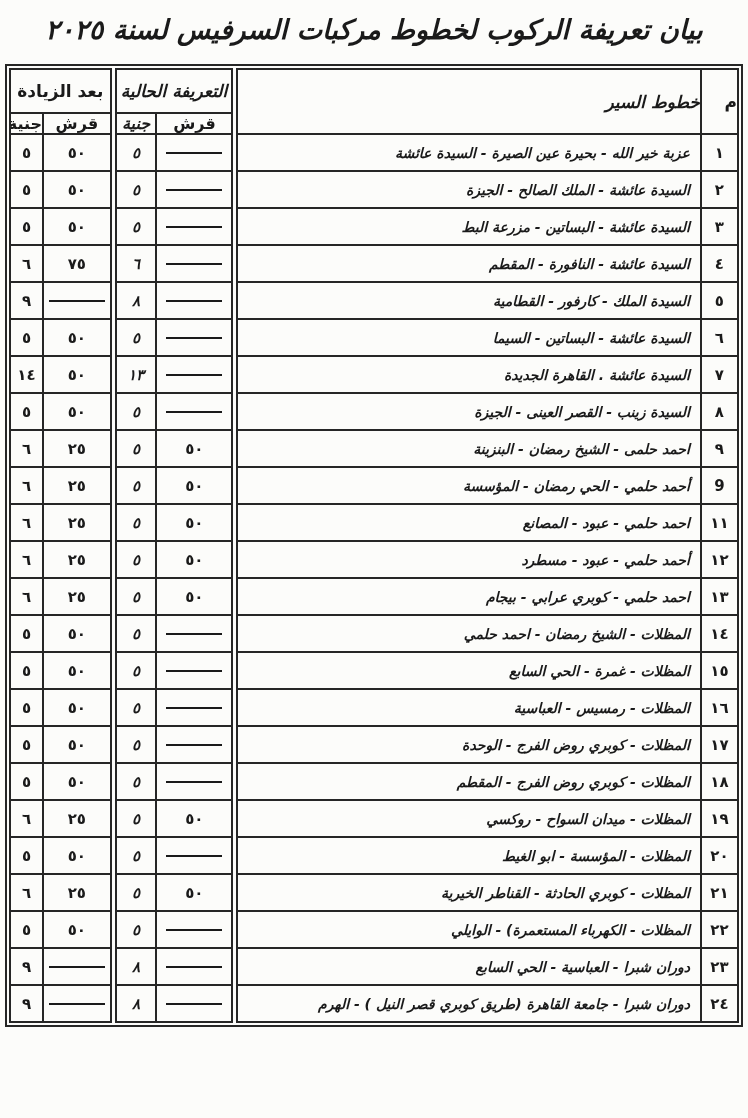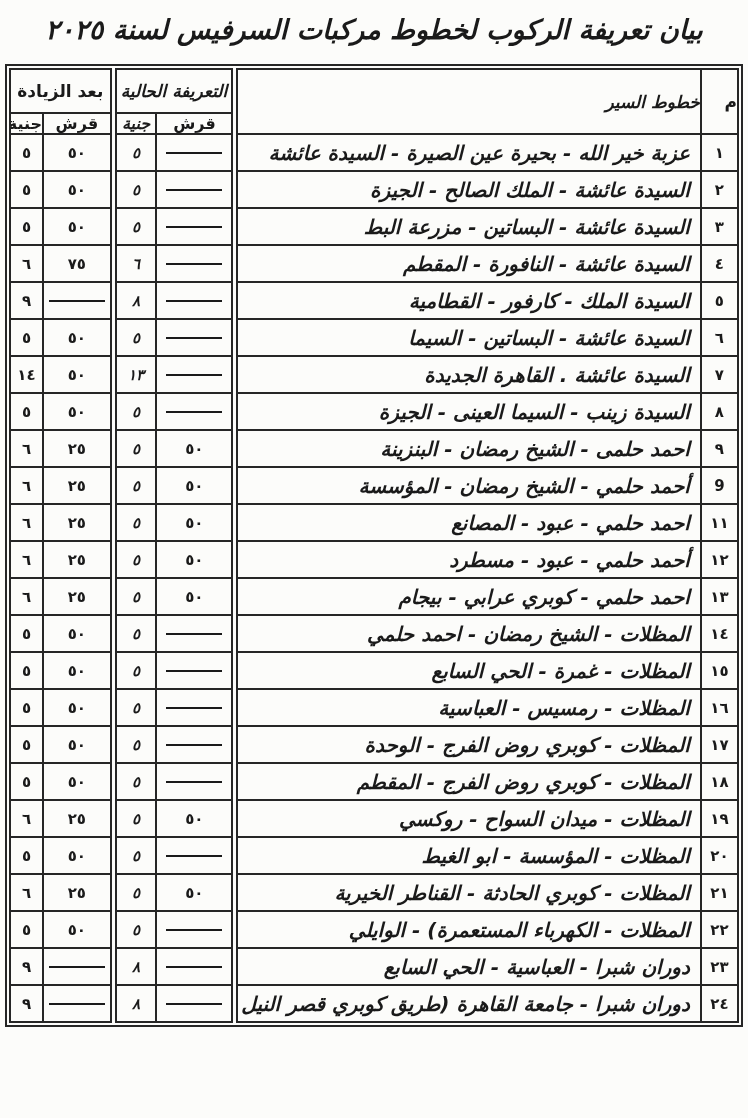--- a/index.html
+++ b/index.html
@@ -33,21 +33,21 @@
     border:2px solid var(--line);
     text-align:center;vertical-align:middle;
     padding:0;font-weight:bold;color:var(--ink);
     overflow:hidden;
   }
   thead th.hdr-tall{font-size:17px;text-align:right;}
   tr.grp-row th{height:44px;font-size:17px;}
   tr.sub-row th{height:20px;font-size:16px;}
   tbody td{height:37px;font-size:15px;}
   td.route{
-    text-align:right;padding:0 10px 0 4px;font-size:20px;
+    text-align:right;padding:0 10px 0 4px;font-size:14px;
     white-space:nowrap;
   }
   
   .dbl-r{border-right:7px double var(--line);}
   .dbl-l{border-left:7px double var(--line);font-style:italic;}
   
   .dash{
     display:inline-block;width:56px;height:0;
     border-top:2.5px solid var(--ink);vertical-align:middle;
   }
@@ -133,37 +133,37 @@
         <tr>
     <td>٧</td>
     <td class="route dbl-l">السيدة عائشة . القاهرة الجديدة</td>
     <td class="dbl-r"><span class="dash"></span></td>
     <td class="dbl-l">١٣</td>
     <td>٥٠</td>
     <td>١٤</td>
   </tr>
         <tr>
     <td>٨</td>
-    <td class="route dbl-l">السيدة زينب - السيما العينى - الجيزة</td>
+    <td class="route dbl-l">السيدة زينب - القصر العينى - الجيزة</td>
     <td class="dbl-r"><span class="dash"></span></td>
     <td class="dbl-l">٥</td>
     <td>٥٠</td>
     <td>٥</td>
   </tr>
         <tr>
     <td>٩</td>
     <td class="route dbl-l">احمد حلمى - الشيخ رمضان - البنزينة</td>
     <td class="dbl-r">٥٠</td>
     <td class="dbl-l">٥</td>
     <td>٢٥</td>
     <td>٦</td>
   </tr>
         <tr>
     <td>9</td>
-    <td class="route dbl-l">أحمد حلمي - الشيخ رمضان - المؤسسة</td>
+    <td class="route dbl-l">أحمد حلمي - الحي رمضان - المؤسسة</td>
     <td class="dbl-r">٥٠</td>
     <td class="dbl-l">٥</td>
     <td>٢٥</td>
     <td>٦</td>
   </tr>
         <tr>
     <td>١١</td>
     <td class="route dbl-l">احمد حلمي - عبود - المصانع</td>
     <td class="dbl-r">٥٠</td>
     <td class="dbl-l">٥</td>

